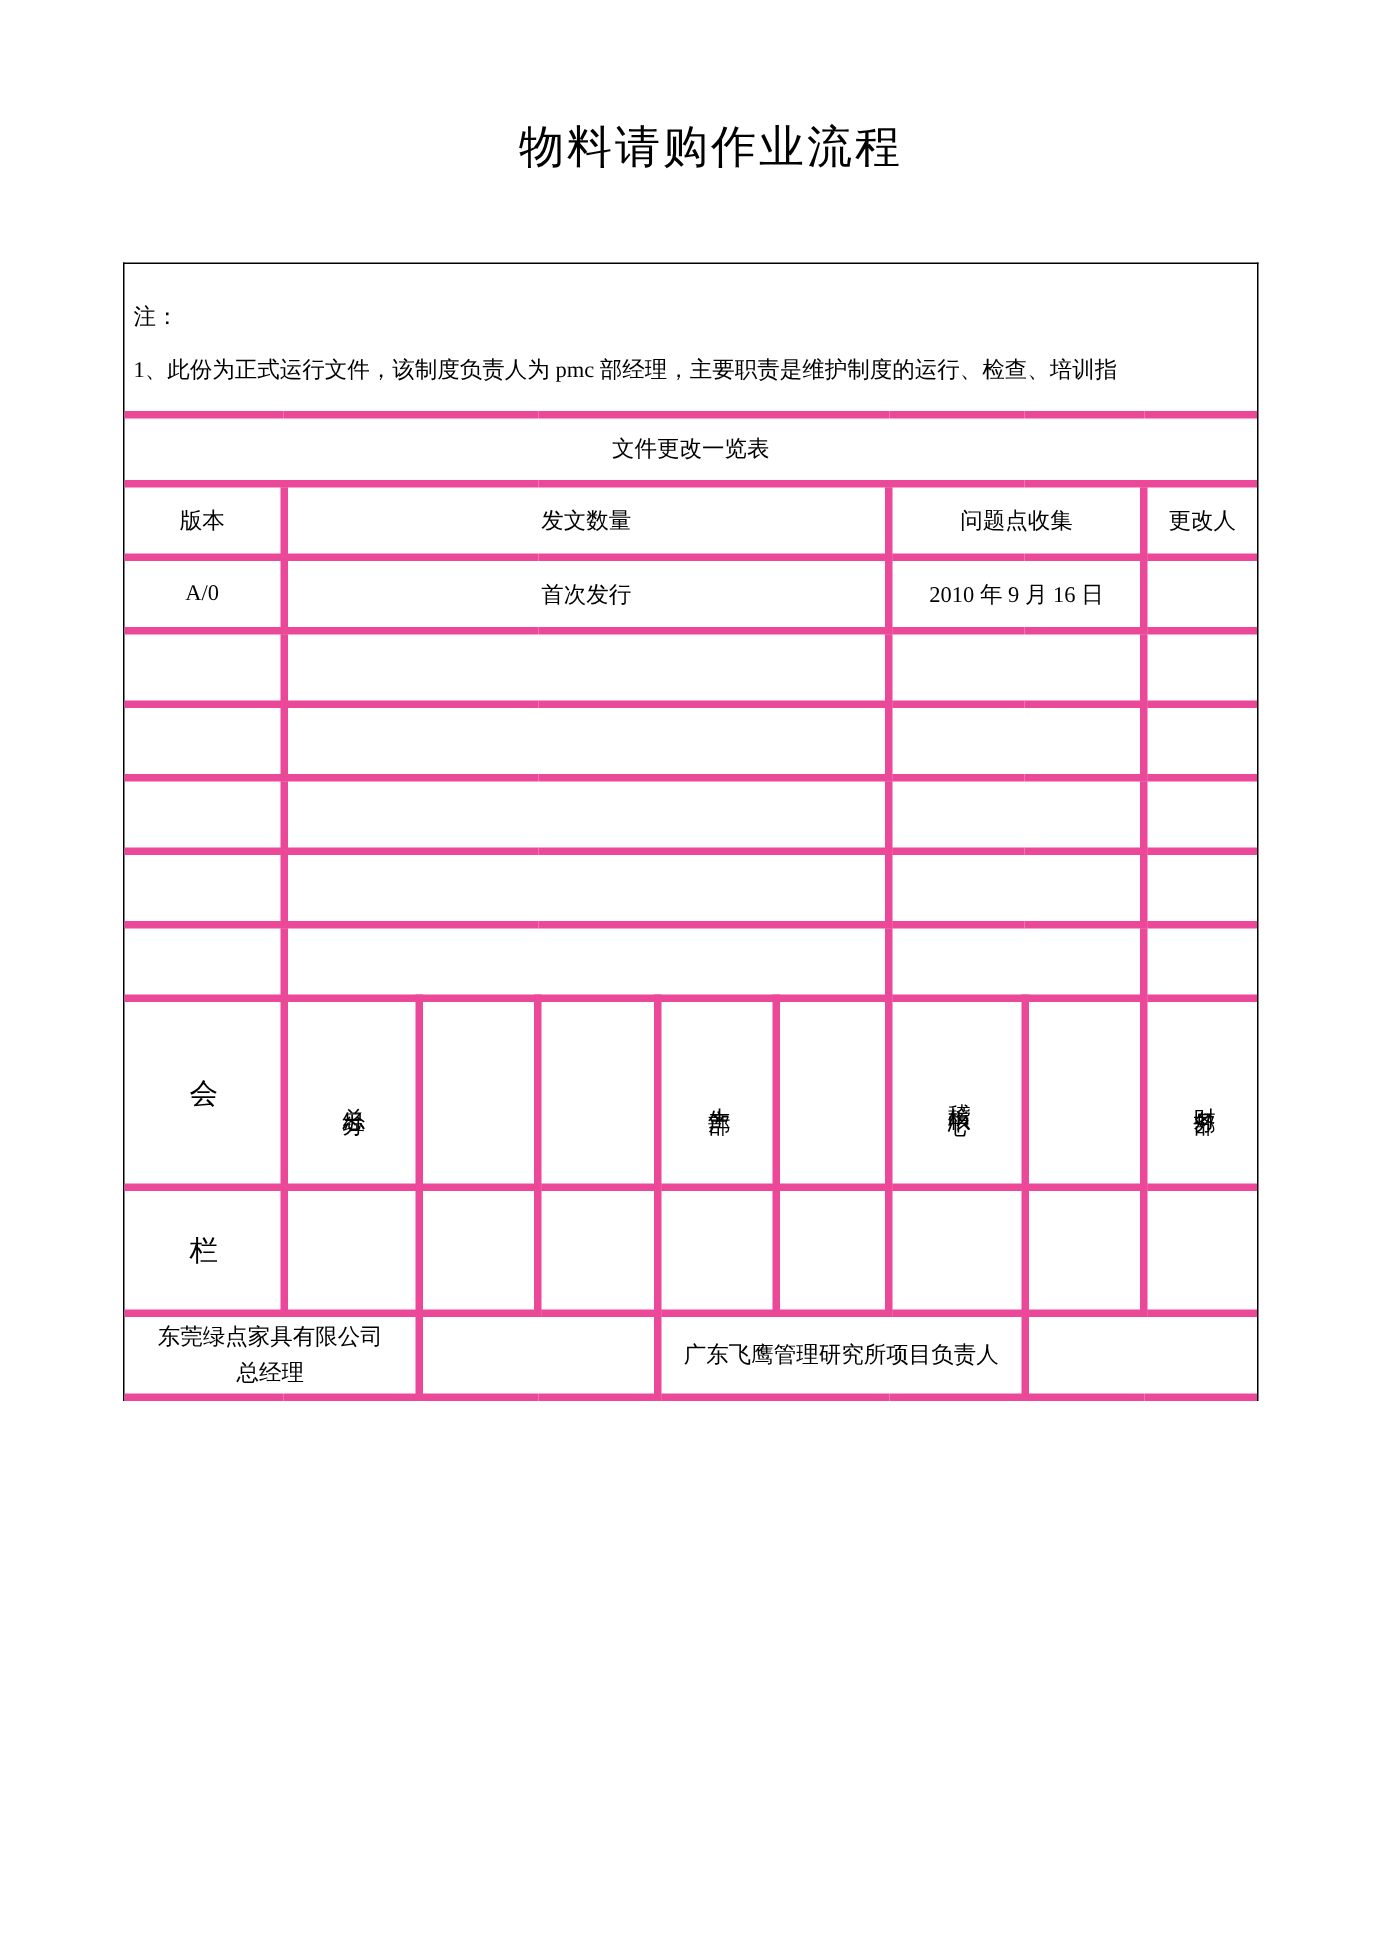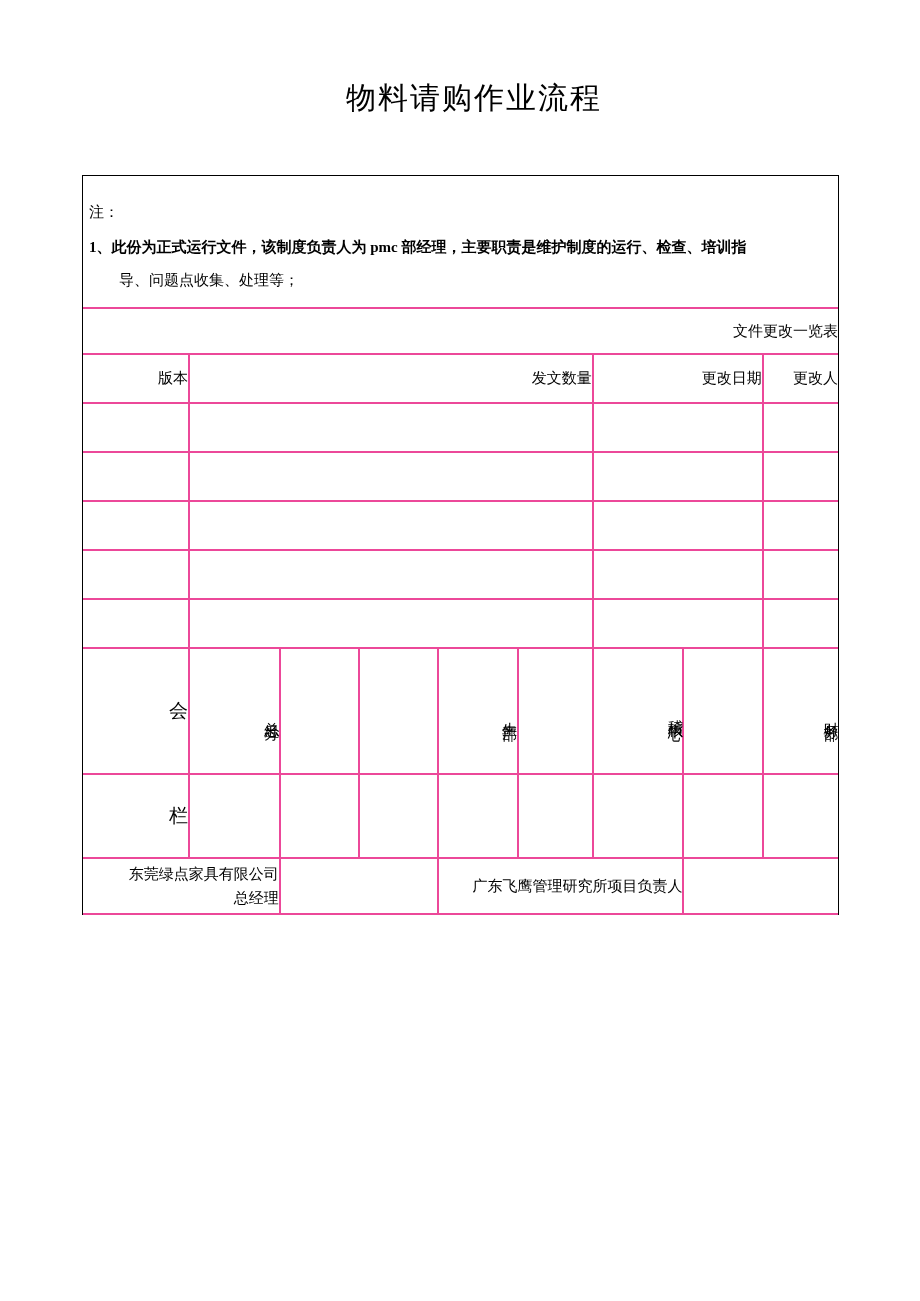--- a/index.html
+++ b/index.html
@@ -28,30 +28,30 @@
       width: 757px;
       border-top: 1px solid #000;
       border-left: 1px solid #000;
       border-right: 1px solid #000;
     }
     .notes-section {
       padding: 20px 6px 10px 6px;
       line-height: 2.2;
     }
     .notes-label { margin-bottom: 2px; }
-    .note-line { text-indent: -30px; padding-left: 30px; font-weight: bold; }
+    .note-line { text-indent: -30px; padding-left: 30px; }
     .note-line-indent { padding-left: 30px; }
     table.change-table {
       border-collapse: collapse;
       width: 100%;
       table-layout: fixed;
     }
     table.change-table td, table.change-table th {
-      border: 2px solid #ec4899;
-      text-align: right;
+      border: 5px solid #ec4899;
+      text-align: center;
       vertical-align: middle;
       font-weight: normal;
       padding: 0;
     }
     .ct-title-row td { height: 46px; }
     .ct-header-row td { height: 49px; }
     .ct-data-row td { height: 49px; }
     .ct-empty-row td { height: 49px; }
     .signoff-row1 td { height: 126px; }
     .vertical-text {
@@ -75,21 +75,20 @@
 </head>
 <body>
 
 <h1 class="page-title">物料请购作业流程</h1>
 
 <div class="main-box">
 
   <div class="notes-section">
     <div class="notes-label">注：</div>
     <div class="note-line">1、此份为正式运行文件，该制度负责人为 pmc 部经理，主要职责是维护制度的运行、检查、培训指</div>
-    <div class="note-line-indent">导、问题点收集、处理等；</div>
   </div>
 
   <table class="change-table">
     <colgroup>
       <col style="width:103px">
       <col style="width:88px">
       <col style="width:77px">
       <col style="width:77px">
       <col style="width:77px">
       <col style="width:73px">
@@ -99,24 +98,30 @@
     </colgroup>
 
     <tbody>
         <tr class="ct-title-row">
       <td colspan="9">文件更改一览表</td>
     </tr>
 
     <tr class="ct-header-row">
       <td>版本</td>
       <td colspan="5">发文数量</td>
-      <td colspan="2">更改日期</td>
+      <td colspan="2">问题点收集</td>
       <td>更改人</td>
     </tr>
 
+    <tr class="ct-data-row">
+      <td>A/0</td>
+      <td colspan="5">首次发行</td>
+      <td colspan="2">2010 年 9 月 16 日</td>
+      <td></td>
+    </tr>
 
     <tr class="ct-empty-row">
           <td></td>
           <td colspan="5"></td>
           <td colspan="2"></td>
           <td></td>
         </tr>
     <tr class="ct-empty-row">
           <td></td>
           <td colspan="5"></td>

